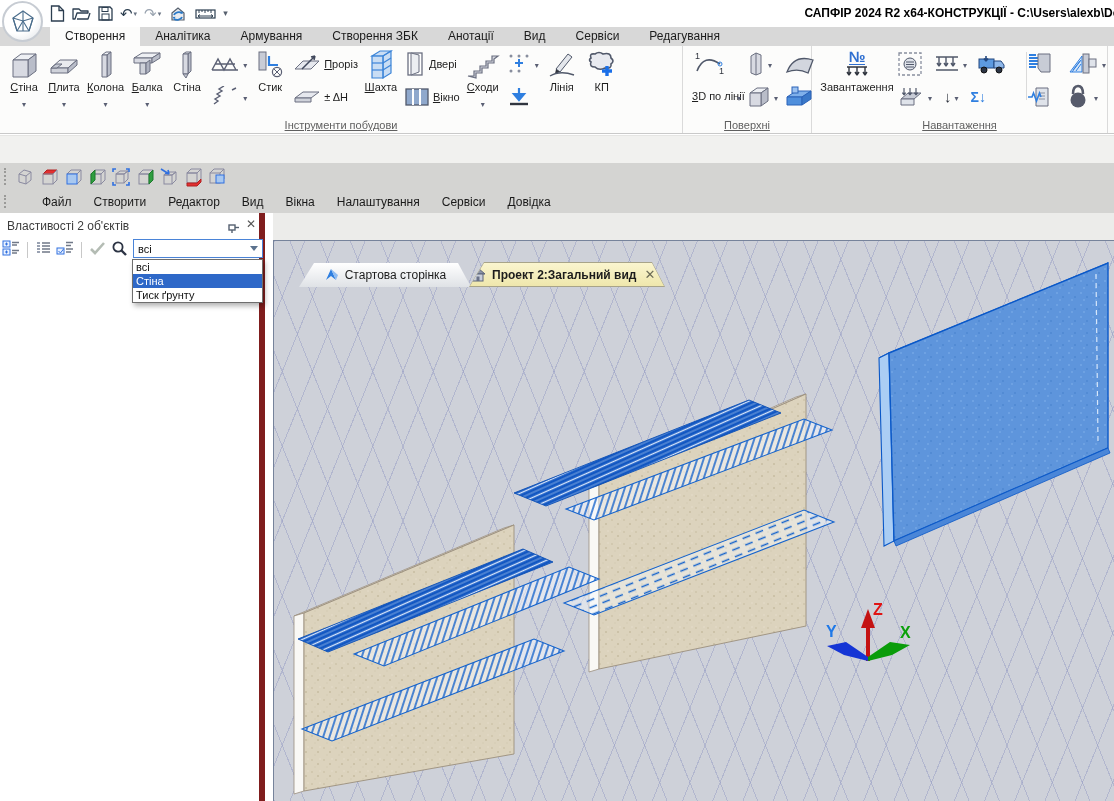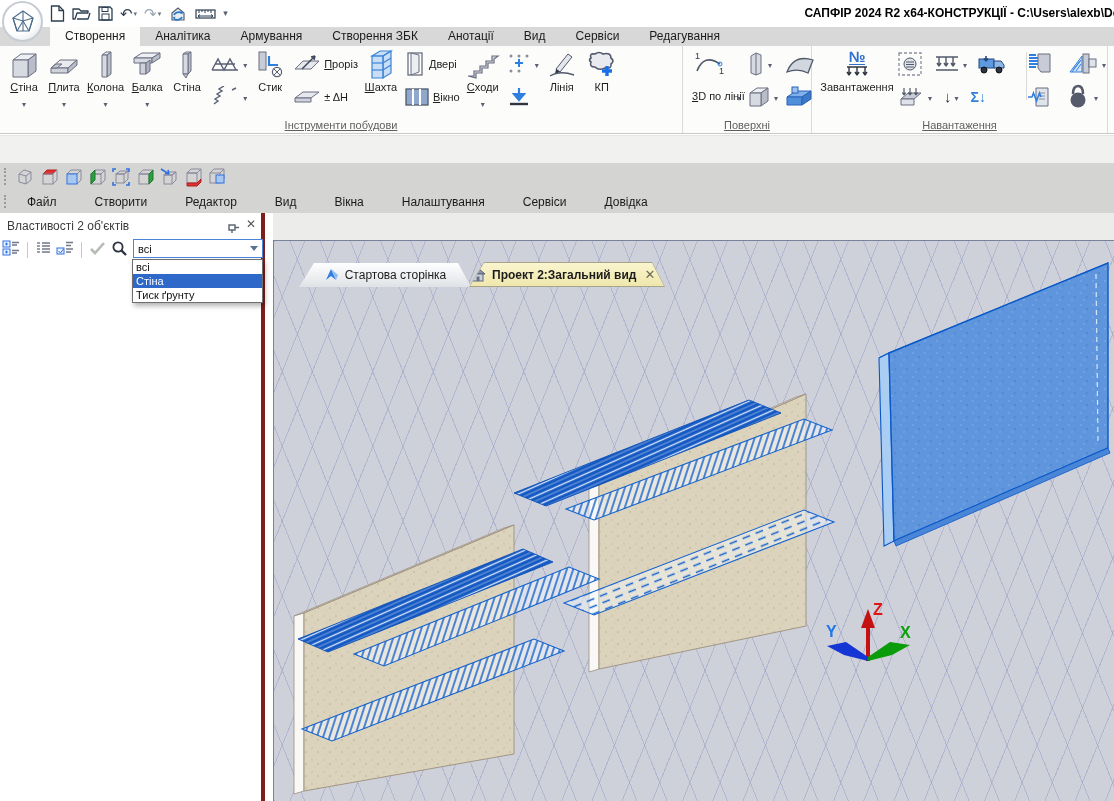--- a/index.html
+++ b/index.html
@@ -43,25 +43,25 @@
   .sigma { font-size:14px; font-weight:bold; color:#2f7fe0; }
   .darr { font-size:15px; font-weight:bold; color:#30353f; }
 
   
   .band { position:absolute; top:135px; left:0; right:0; height:28px; background:#f1f1ef; border-top:1px solid #e5e5e3; }
 
   
   .cubebar { position:absolute; top:163px; left:0; right:0; height:27px; background:#d4d4d2; display:flex; align-items:center; gap:2px; padding-left:14px; }
   .grip { position:absolute; left:4px; top:5px; bottom:5px; width:3px; border-left:2px dotted #9a9a98; }
   .cb { width:22px; height:22px; display:flex; align-items:center; justify-content:center; }
-  .menubar { position:absolute; top:190px; left:0; right:0; height:23px; background:#d4d4d2; display:flex; align-items:center; gap:16px; padding-left:16px; }
+  .menubar { position:absolute; top:190px; left:0; right:0; height:23px; background:#d4d4d2; display:flex; align-items:center; gap:0; padding-left:31px; }
   .mi { font-size:12px; color:#1a1a1a; padding:2px 11px; }
 
   
-  .props { position:absolute; top:213px; left:0; width:265px; bottom:0; background:#fff; border-right:4px solid #7f1d1d; }
+  .props { position:absolute; top:213px; left:0; width:265px; bottom:0; background:#fff; border-right:6px solid #7f1d1d; }
   .props-title { position:absolute; top:6px; left:7px; font-size:12px; color:#3c3c3c; }
   .props-pin { position:absolute; top:7px; left:228px; width:12px; height:12px; }
   .props-close { position:absolute; top:4px; left:246px; font-size:12px; color:#555; }
   .ptools { position:absolute; top:26px; left:2px; height:22px; display:flex; align-items:center; gap:5px; }
   .psep { width:1px; height:16px; background:#c8c8c8; margin:0 2px; }
   .combo { position:absolute; top:26px; left:133px; width:130px; height:19px; border:1px solid #4a84d8; background:#fff; display:flex; align-items:center; }
   .combo .cval { flex:1; font-size:11px; padding-left:4px; color:#111; }
   .combo .cbtn { width:16px; height:100%; display:flex; align-items:center; justify-content:center; }
   .combo .cbtn::after { content:""; border-left:4px solid transparent; border-right:4px solid transparent; border-top:5px solid #5b728e; }
   .dropdown { position:absolute; top:46px; left:132px; width:131px; background:#fff; border:1px solid #6e6e6e; box-shadow:2px 3px 5px rgba(0,0,0,.3); z-index:30; }

